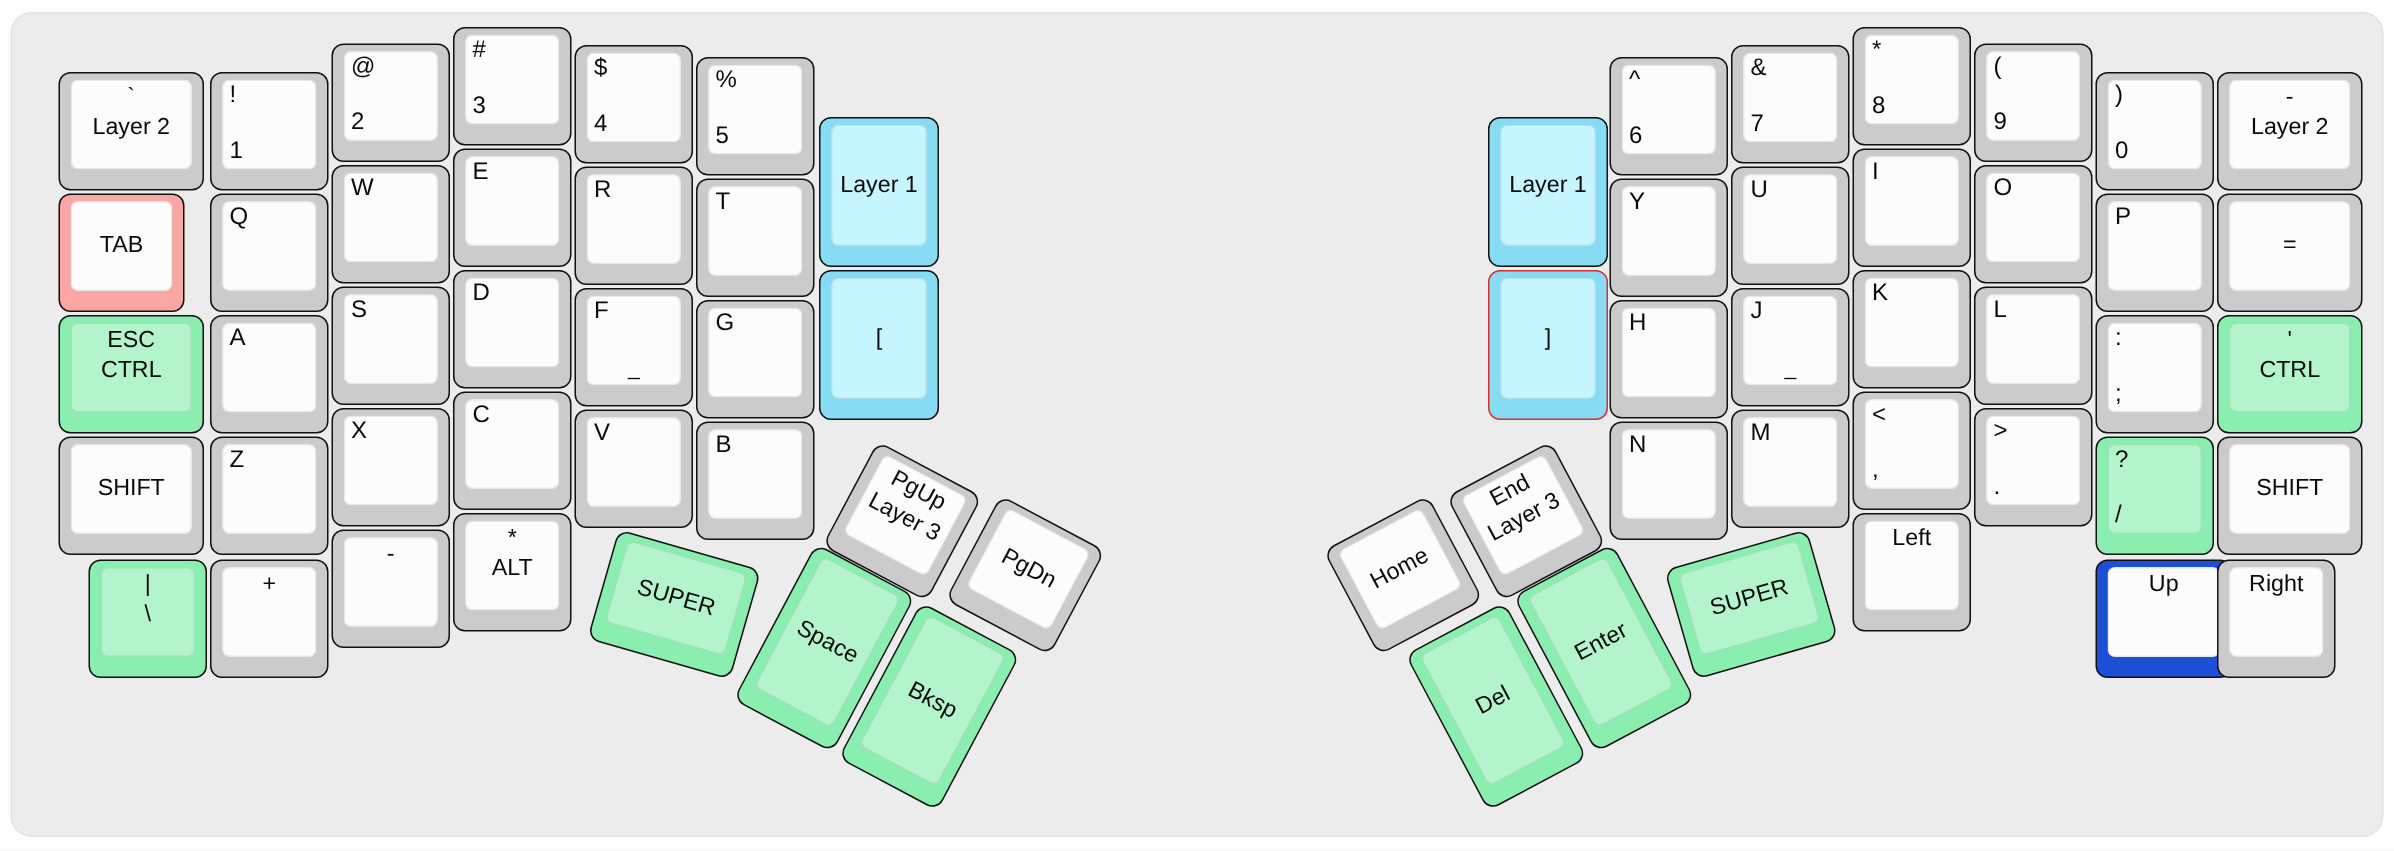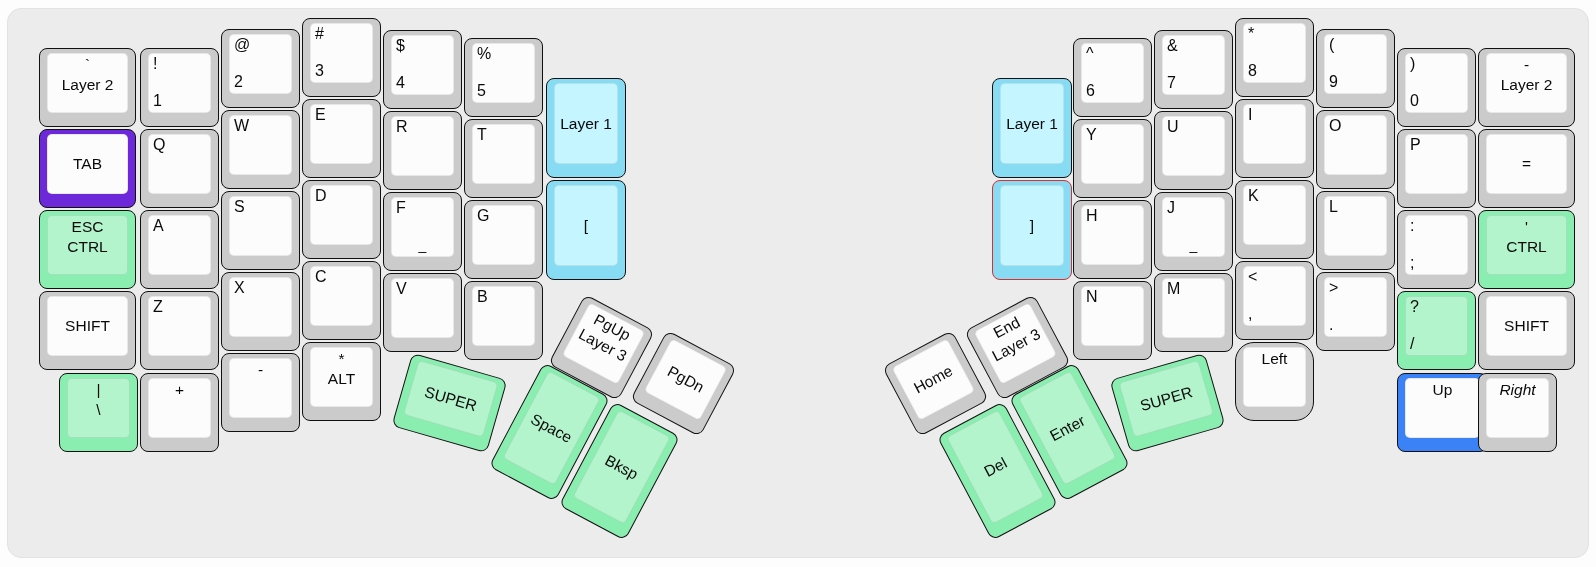--- a/index.html
+++ b/index.html
@@ -69,21 +69,21 @@
         <span class="lbl tl">$</span>
         <span class="lbl ml">4</span>
       </div>
     </div>
     <div class="key" style="left: 464px; top: 38px; width: 79px; height: 79px; background: rgb(203, 203, 203); border-color: rgb(17, 17, 17);">
       <div class="face" style="background: rgb(252, 252, 252);">
         <span class="lbl tl">%</span>
         <span class="lbl ml">5</span>
       </div>
     </div>
-    <div class="key" style="left: 39px; top: 129px; width: 97px; height: 79px; background: #6d28d9; border-color: rgb(17, 17, 17);">
+    <div class="key" style="left: 39px; top: 129px; width: 84px; height: 79px; background: #fca5a5; border-color: rgb(17, 17, 17);">
       <div class="face" style="background: rgb(252, 252, 252);">
         <span class="lbl cc">TAB</span>
       </div>
     </div>
     <div class="key" style="left: 140px; top: 129px; width: 79px; height: 79px; background: rgb(203, 203, 203); border-color: rgb(17, 17, 17);">
       <div class="face" style="background: rgb(252, 252, 252);">
         <span class="lbl tl">Q</span>
       </div>
     </div>
     <div class="key" style="left: 221px; top: 110px; width: 79px; height: 79px; background: rgb(203, 203, 203); border-color: rgb(17, 17, 17);">
@@ -361,31 +361,31 @@
       <div class="face" style="background: rgb(180, 244, 205);">
         <span class="lbl tl">?</span>
         <span class="lbl ml">/</span>
       </div>
     </div>
     <div class="key" style="left: 1478px; top: 291px; width: 97px; height: 79px; background: rgb(203, 203, 203); border-color: rgb(17, 17, 17);">
       <div class="face" style="background: rgb(252, 252, 252);">
         <span class="lbl cc">SHIFT</span>
       </div>
     </div>
-    <div class="key" style="left: 1235px; top: 342px; width: 79px; height: 79px; background: rgb(203, 203, 203); border-color: rgb(17, 17, 17); border-radius: 19px;">
+    <div class="key" style="left: 1235px; top: 342px; width: 79px; height: 79px; background: rgb(203, 203, 203); border-color: rgb(17, 17, 17);">
       <div class="face" style="background: rgb(252, 252, 252);">
         <span class="lbl tc">Left</span>
       </div>
     </div>
-    <div class="key" style="left: 1397px; top: 373px; width: 91px; height: 79px; background: #3b82f6; border-color: rgb(17, 17, 17); padding-left: 42px;">
+    <div class="key" style="left: 1397px; top: 373px; width: 91px; height: 79px; background: #1d4ed8; border-color: rgb(17, 17, 17); padding-left: 42px;">
       <div class="face" style="background: rgb(252, 252, 252);">
         <span class="lbl tc">Up</span>
       </div>
     </div>
-    <div class="key" style="left: 1478px; top: 373px; width: 79px; height: 79px; background: rgb(203, 203, 203); border-color: rgb(17, 17, 17); font-style: italic;">
+    <div class="key" style="left: 1478px; top: 373px; width: 79px; height: 79px; background: rgb(203, 203, 203); border-color: rgb(17, 17, 17);">
       <div class="face" style="background: rgb(252, 252, 252);">
         <span class="lbl tc">Right</span>
       </div>
     </div>
     <div class="key" style="left: 896px; top: 344px; width: 79px; height: 79px; background: rgb(203, 203, 203); border-color: rgb(17, 17, 17); transform: rotate(-28deg);">
       <div class="face" style="background: rgb(252, 252, 252);">
         <span class="lbl cc">Home</span>
       </div>
     </div>
     <div class="key" style="left: 978px; top: 308px; width: 79px; height: 79px; background: rgb(203, 203, 203); border-color: rgb(17, 17, 17); transform: rotate(-28deg);">

